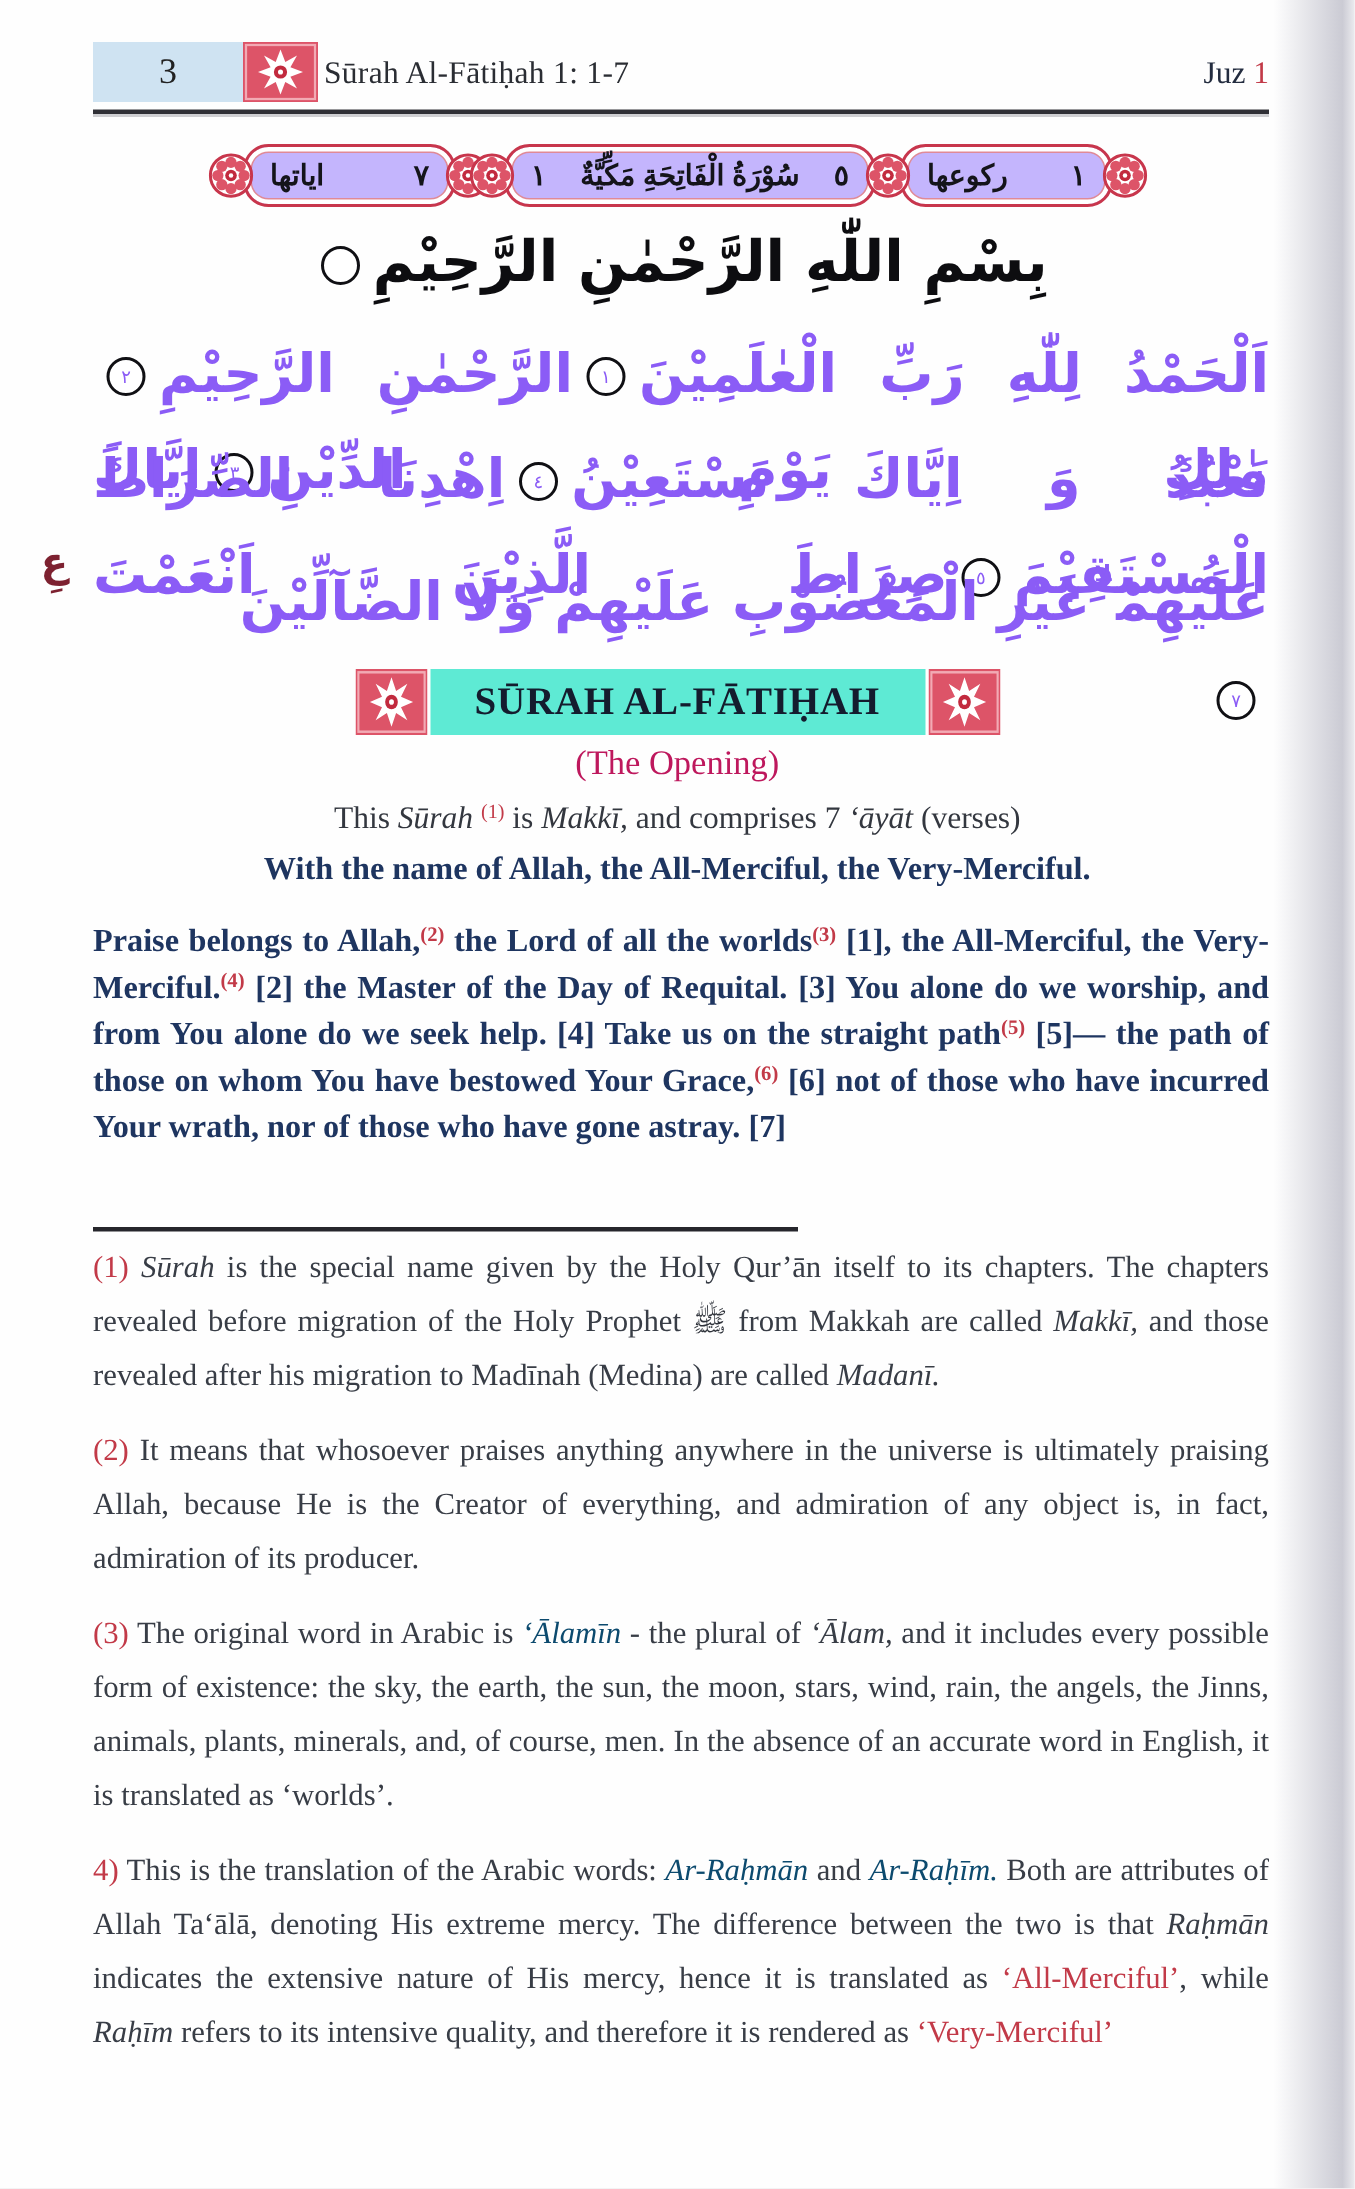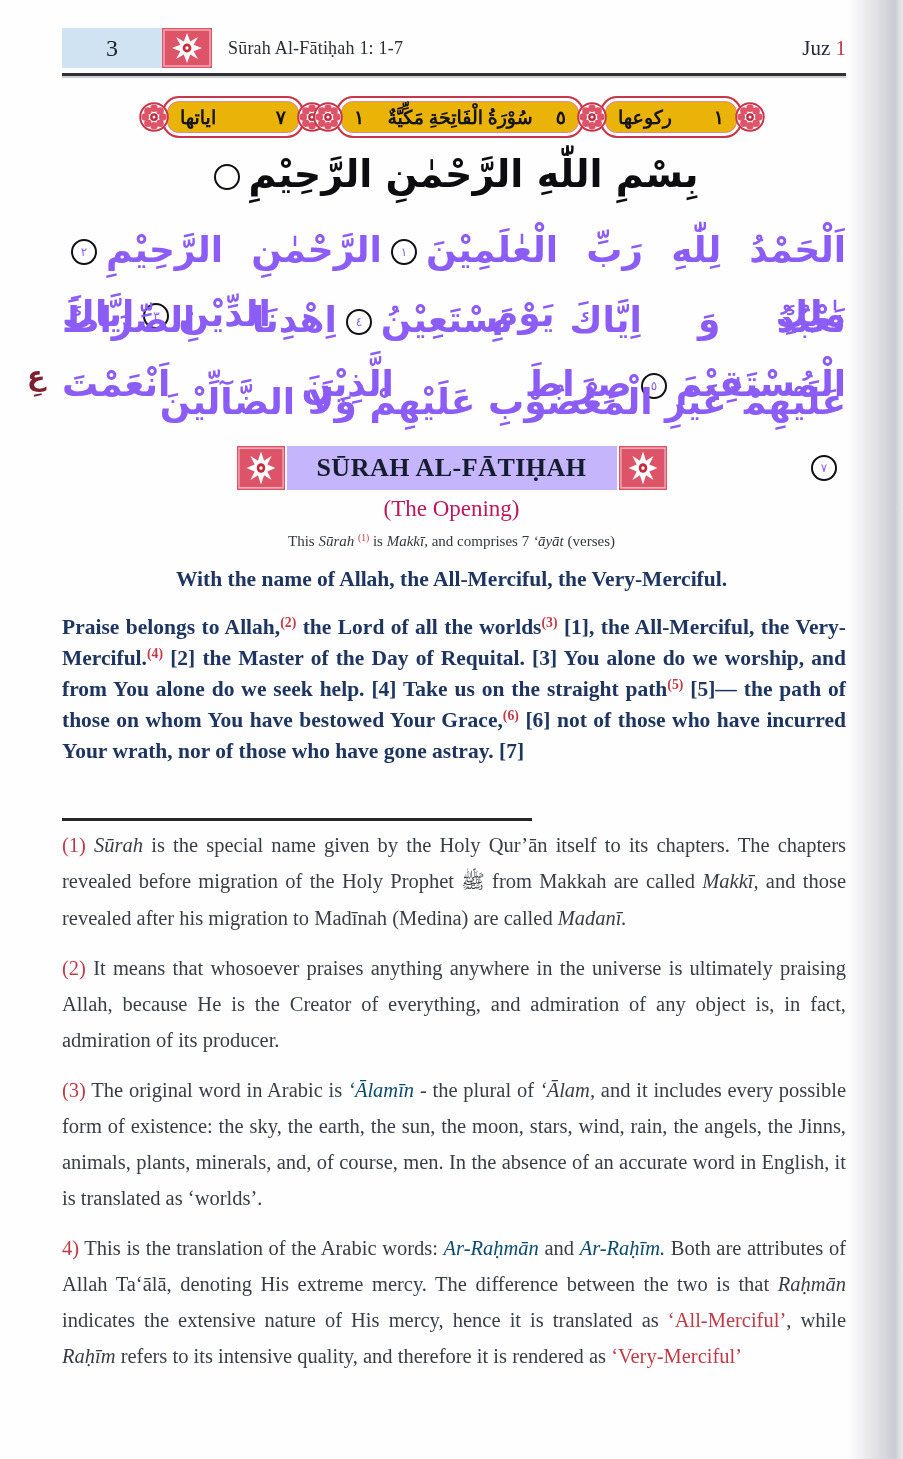--- a/index.html
+++ b/index.html
@@ -11,32 +11,32 @@
   .edge-shadow{position:absolute;top:0;right:0;width:54px;height:100%;
     background:linear-gradient(to right,rgba(198,198,208,0),rgba(186,186,198,.75) 85%,rgba(222,222,228,.6));
     pointer-events:none;}
   
   .hdr{position:absolute;left:62px;top:27px;width:784px;height:42px;
     display:flex;justify-content:space-between;align-items:center;}
   .hdr-left{display:flex;align-items:center;height:42px;}
   .pagenum-box{width:100px;height:40px;background:#cfe3f2;display:flex;
     align-items:center;justify-content:center;font-size:24px;color:#222;}
   .orn-block{width:50px;height:40px;flex:0 0 auto;}
-  .hdr-title{margin-left:16px;font-size:18px;color:#2a2d33;letter-spacing:.2px;}
+  .hdr-title{margin-left:4px;font-size:21px;color:#2a2d33;letter-spacing:.2px;}
   .hdr-right{font-size:21px;color:#232c3f;}
   .hdr-right .red{color:#c23a48;}
   .hdr-rule{position:absolute;left:62px;top:73px;width:784px;height:3px;background:#303036;
     box-shadow:0 2px 0 rgba(120,120,130,.35);}
   
   .band{position:absolute;left:146px;top:90px;width:612px;height:54px;
     display:flex;align-items:center;justify-content:center;}
-  .pill{height:38px;background:#eab308;border:2px solid #c8364c;border-radius:17px;
+  .pill{height:38px;background:#c4b5fd;border:2px solid #c8364c;border-radius:17px;
     box-shadow:inset 0 0 0 3px #fff, inset 0 0 0 4px #e08a97;
     display:flex;align-items:center;justify-content:space-between;
-    padding:0 16px;font-family:Liberation Serif, serif;font-weight:bold;
+    padding:0 16px;font-family:Liberation Sans, sans-serif;font-weight:bold;
     font-size:19px;color:#14141a;}
   .pill.s1{width:128px;}
   .pill.s2{width:256px;}
   .pill.s3{width:128px;align-items:center;}
   .med{width:30px;height:30px;flex:0 0 auto;margin:0 -7px;position:relative;z-index:2;}
   
   .ar{font-family:"DejaVu Sans",sans-serif;}
   .bismillah{position:absolute;left:0;top:152px;width:100%;text-align:center;
     font-size:38px;font-weight:bold;color:#0d0d10;}
   .ayah-line{position:absolute;left:62px;width:784px;height:66px;line-height:64px;
@@ -49,28 +49,28 @@
     width:22px;height:22px;min-width:22px;border:2px solid #101014;border-radius:50%;
     font-size:12px;font-weight:normal;line-height:1;vertical-align:middle;
     margin:0 9px;background:#fff;}
   .sg-pause{font-size:15px;vertical-align:26px;line-height:0;margin:0 3px;}
   .ruku-margin{position:absolute;left:27px;top:360px;font-size:27px;font-weight:bold;
     color:#7d2130;}
   
   .title-band{position:absolute;left:0;top:446px;width:100%;display:flex;
     justify-content:center;align-items:stretch;height:44px;}
   .title-band .orn-big{width:48px;height:44px;flex:0 0 auto;}
-  .title-blue{width:330px;background:#c4b5fd;display:flex;align-items:center;
+  .title-blue{width:330px;background:#5eead4;display:flex;align-items:center;
     justify-content:center;margin:0 2px;}
   .title-blue h1{margin:0;font-size:26px;letter-spacing:.5px;color:#141c2e;
     font-weight:bold;}
   .subtitle{position:absolute;left:0;top:496px;width:100%;text-align:center;
     font-size:23px;color:#be185d;}
   .intro{position:absolute;left:0;top:533px;width:100%;text-align:center;
-    font-size:15px;color:#33373f;margin:0;}
+    font-size:21px;color:#33373f;margin:0;}
   .basmalah-tr{position:absolute;left:0;top:567px;width:100%;text-align:center;
     font-size:21.5px;font-weight:bold;color:#1e3560;margin:0;}
   
   .translation{position:absolute;left:62px;top:612px;width:784px;margin:0;
     font-size:21.5px;line-height:31px;font-weight:bold;color:#1e3560;
     text-align:justify;}
   .sg-sup{color:#c23a48;font-size:.64em;vertical-align:.5em;line-height:0;}
   
   .fn-rule{position:absolute;left:62px;top:818px;width:470px;height:2.5px;background:#26262c;}
   .footnotes{position:absolute;left:62px;top:827px;width:784px;}

